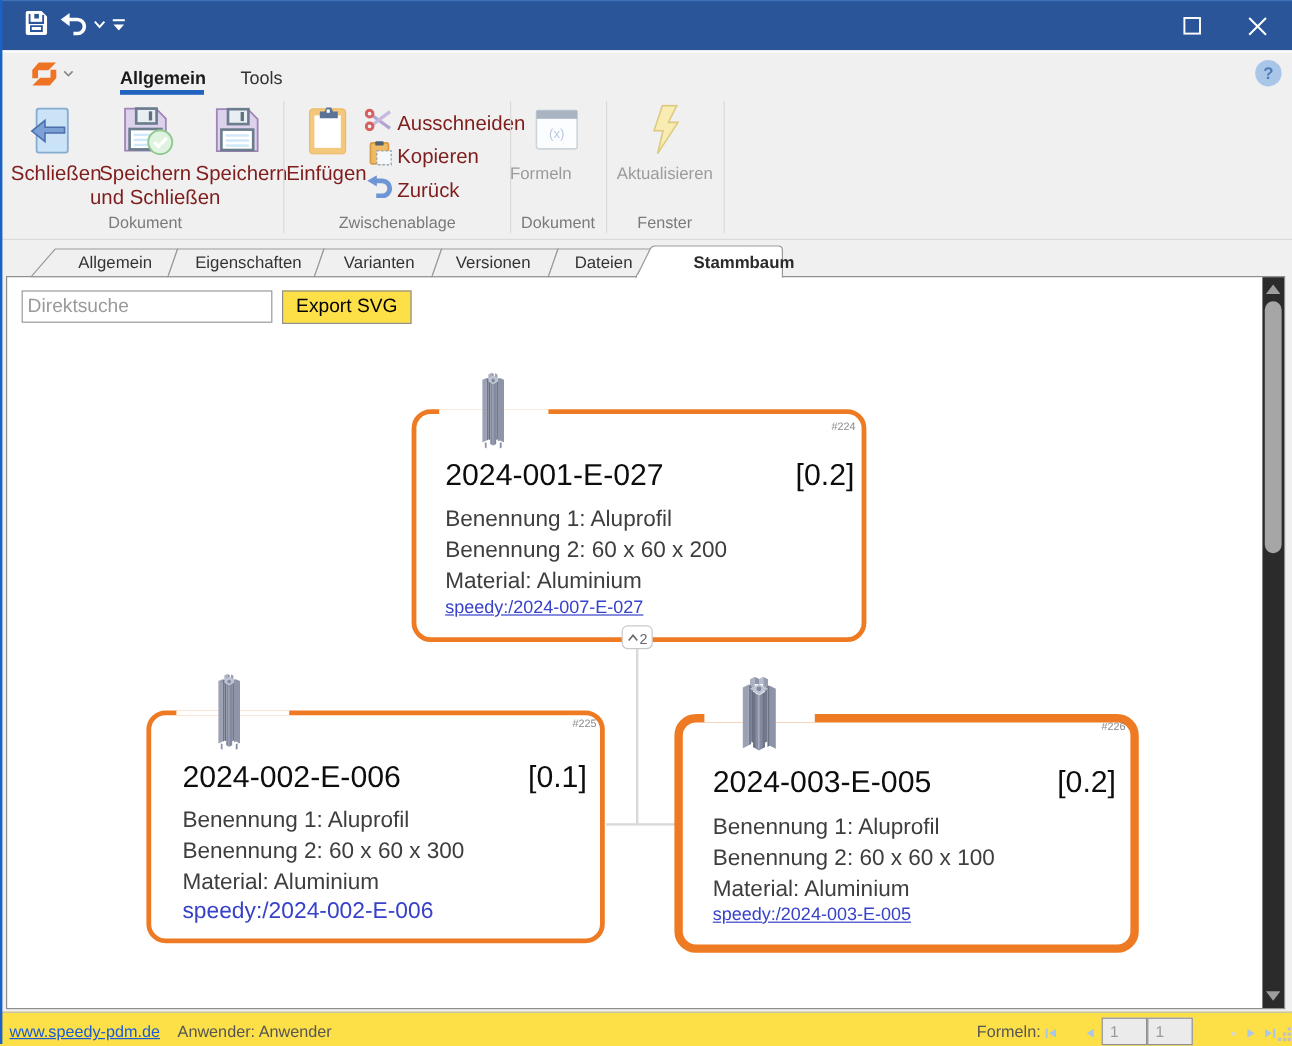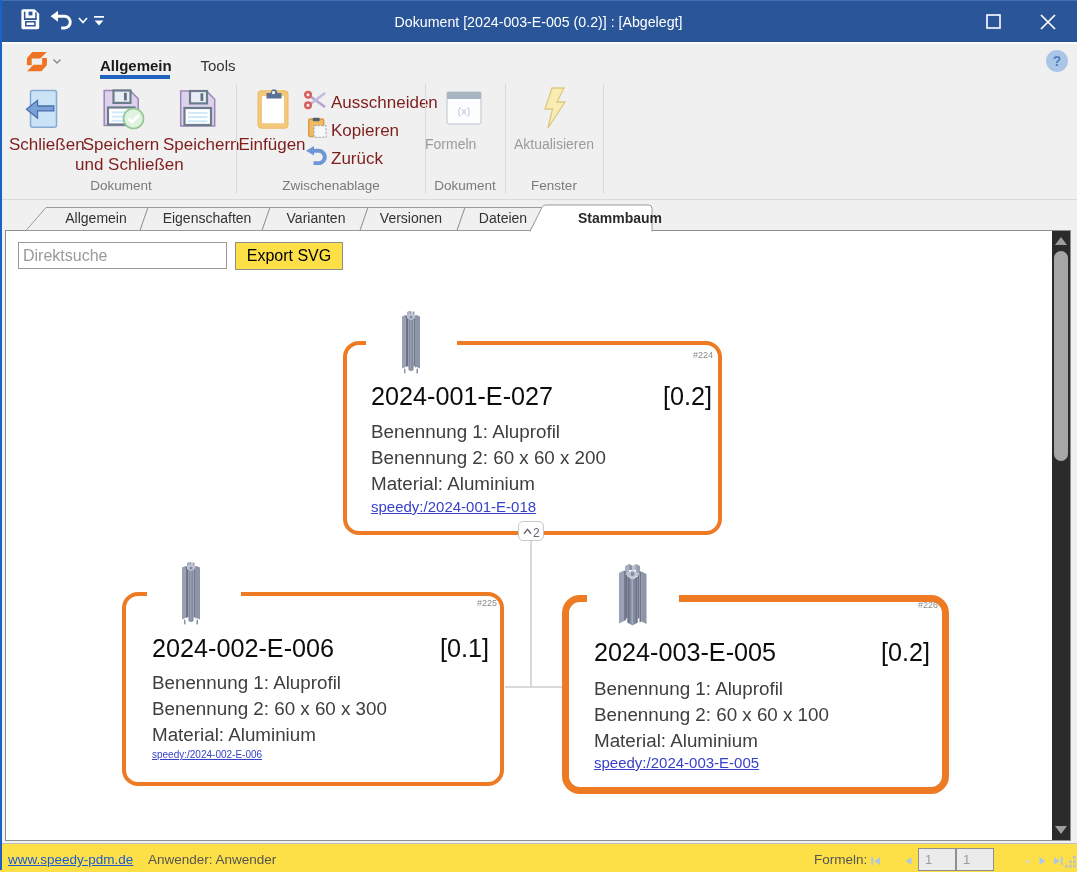--- a/index.html
+++ b/index.html
@@ -30,21 +30,20 @@
     <path d="M9.5,7.3 H16.5 A5.8,5.8 0 0 1 16.5,18.9 H13.2" fill="none" stroke="#fff" stroke-width="3"></path>
     <polygon points="10,1.8 10,12.8 2.6,7.3" fill="#fff"></polygon>
   </svg>
   <svg class="abs" style="left:77px;top:16px" width="12" height="9" viewBox="0 0 12 9">
     <polyline points="2,2 6,6.5 10,2" fill="none" stroke="#fff" stroke-width="1.6"></polyline>
   </svg>
   <svg class="abs" style="left:92px;top:13px" width="14" height="16" viewBox="0 0 14 16">
     <rect x="2" y="3" width="10" height="1.7" fill="#fff"></rect>
     <polygon points="2.6,7.5 11.4,7.5 7,12.5" fill="#fff"></polygon>
   </svg>
-  <div class="abs" style="left:0;top:14px;width:1077px;text-align:center;color:#fff;font-size:14.2px">Dokument [2024-003-E-005 (0.2)] : [Abgelegt]</div>
 
   <svg class="abs" style="left:985px;top:13px" width="17" height="17" viewBox="0 0 17 17">
     <rect x="2" y="2" width="13" height="13" fill="none" stroke="#fff" stroke-width="1.6"></rect>
   </svg>
   <svg class="abs" style="left:1039px;top:13px" width="18" height="18" viewBox="0 0 18 18">
     <path d="M2,2 L16,16 M16,2 L2,16" stroke="#fff" stroke-width="1.7"></path>
   </svg>
 </div>
 
 <div class="abs" style="left:0;top:42px;width:1077px;height:1.5px;background:#fbfbfb;z-index:5"></div>
@@ -191,21 +190,21 @@
   <polygon points="9.3,11 10.3,11.4 10.3,62 9.3,61.7" fill="#a2a8ba"></polygon>
   <polygon points="3,59.5 3,64 4.5,64.7 4.5,60" fill="#8f95a9"></polygon>
   <polygon points="15.5,60 15.5,64.7 17,64 17,59.5" fill="#848aa0"></polygon>
 </svg>
 <div class="abs" style="left:693px;top:350px;font-size:9px;color:#8a8a8a">#224</div>
 <div class="abs" style="left:371px;top:382px;font-size:25.2px;color:#0d0d0d">2024-001-E-027</div>
 <div class="abs" style="left:612px;top:382px;width:100px;text-align:right;font-size:25.2px;color:#0d0d0d">[0.2]</div>
 <div class="abs" style="left:371px;top:421px;font-size:18.8px;color:#3e3e3e">Benennung 1: Aluprofil</div>
 <div class="abs" style="left:371px;top:447px;font-size:18.8px;color:#3e3e3e">Benennung 2: 60 x 60 x 200</div>
 <div class="abs" style="left:371px;top:473px;font-size:18.8px;color:#3e3e3e">Material: Aluminium</div>
-<div class="abs" style="left:371px;top:498px;font-size:15px;color:#3742c8;text-decoration:underline">speedy:/2024-001-E-018</div>
+<div class="abs" style="left:371px;top:498px;font-size:15px;color:#3742c8;text-decoration:underline">speedy:/2024-007-E-027</div>
 
 <div class="abs" style="left:518px;top:521px;width:26px;height:20px;background:#fff;border:1px solid #c9c9c9;border-radius:5px;box-sizing:border-box"></div>
 <svg class="abs" style="left:521.5px;top:528px" width="11" height="8" viewBox="0 0 11 9">
     <polyline points="1.5,6.5 5.5,1.5 9.5,6.5" fill="none" stroke="#666" stroke-width="1.5"></polyline>
   </svg>
 <div class="abs" style="left:533px;top:526px;font-size:12px;color:#667">2</div>
 
 <div class="abs" style="left:122px;top:592px;width:382px;height:194px;border:4px solid #ee7b23;border-radius:16px;background:#fff;box-sizing:border-box">
   <div class="abs" style="left:21px;top:-4px;width:94px;height:4px;background:#fff"></div>
 </div>
@@ -224,21 +223,21 @@
   <polygon points="9.3,11 10.3,11.4 10.3,62 9.3,61.7" fill="#a2a8ba"></polygon>
   <polygon points="3,59.5 3,64 4.5,64.7 4.5,60" fill="#8f95a9"></polygon>
   <polygon points="15.5,60 15.5,64.7 17,64 17,59.5" fill="#848aa0"></polygon>
 </svg>
 <div class="abs" style="left:477px;top:598px;font-size:9px;color:#8a8a8a">#225</div>
 <div class="abs" style="left:152px;top:634px;font-size:25.2px;color:#0d0d0d">2024-002-E-006</div>
 <div class="abs" style="left:389px;top:634px;width:100px;text-align:right;font-size:25.2px;color:#0d0d0d">[0.1]</div>
 <div class="abs" style="left:152px;top:672px;font-size:18.8px;color:#3e3e3e">Benennung 1: Aluprofil</div>
 <div class="abs" style="left:152px;top:698px;font-size:18.8px;color:#3e3e3e">Benennung 2: 60 x 60 x 300</div>
 <div class="abs" style="left:152px;top:724px;font-size:18.8px;color:#3e3e3e">Material: Aluminium</div>
-<div class="abs" style="left:152px;top:749px;font-size:10px;color:#3742c8;text-decoration:underline">speedy:/2024-002-E-006</div>
+<div class="abs" style="left:152px;top:749px;font-size:19px;color:#3742c8;">speedy:/2024-002-E-006</div>
 
 <div class="abs" style="left:562px;top:595px;width:387px;height:199px;border:7px solid #ee7b23;border-radius:18px;background:#fff;box-sizing:border-box">
   <div class="abs" style="left:18px;top:-7px;width:92px;height:7px;background:#fff"></div>
 </div>
 <svg class="abs" style="left:617px;top:562px" width="32" height="68" viewBox="0 0 32 68">
   <polygon points="8,4 12,2 12,10 8,12" fill="#aab0c2"></polygon>
   <polygon points="12,2 15.5,3.8 15.5,8 12,8" fill="#8f95a9"></polygon>
   <polygon points="19,2 23,4 23,12 19,10" fill="#989eb2"></polygon>
   <polygon points="15.5,3.8 19,2 19,8 15.5,8" fill="#b7bdcc"></polygon>
   <polygon points="2,11 7,8.5 7,59 2,61.5" fill="#9ba1b5"></polygon>

